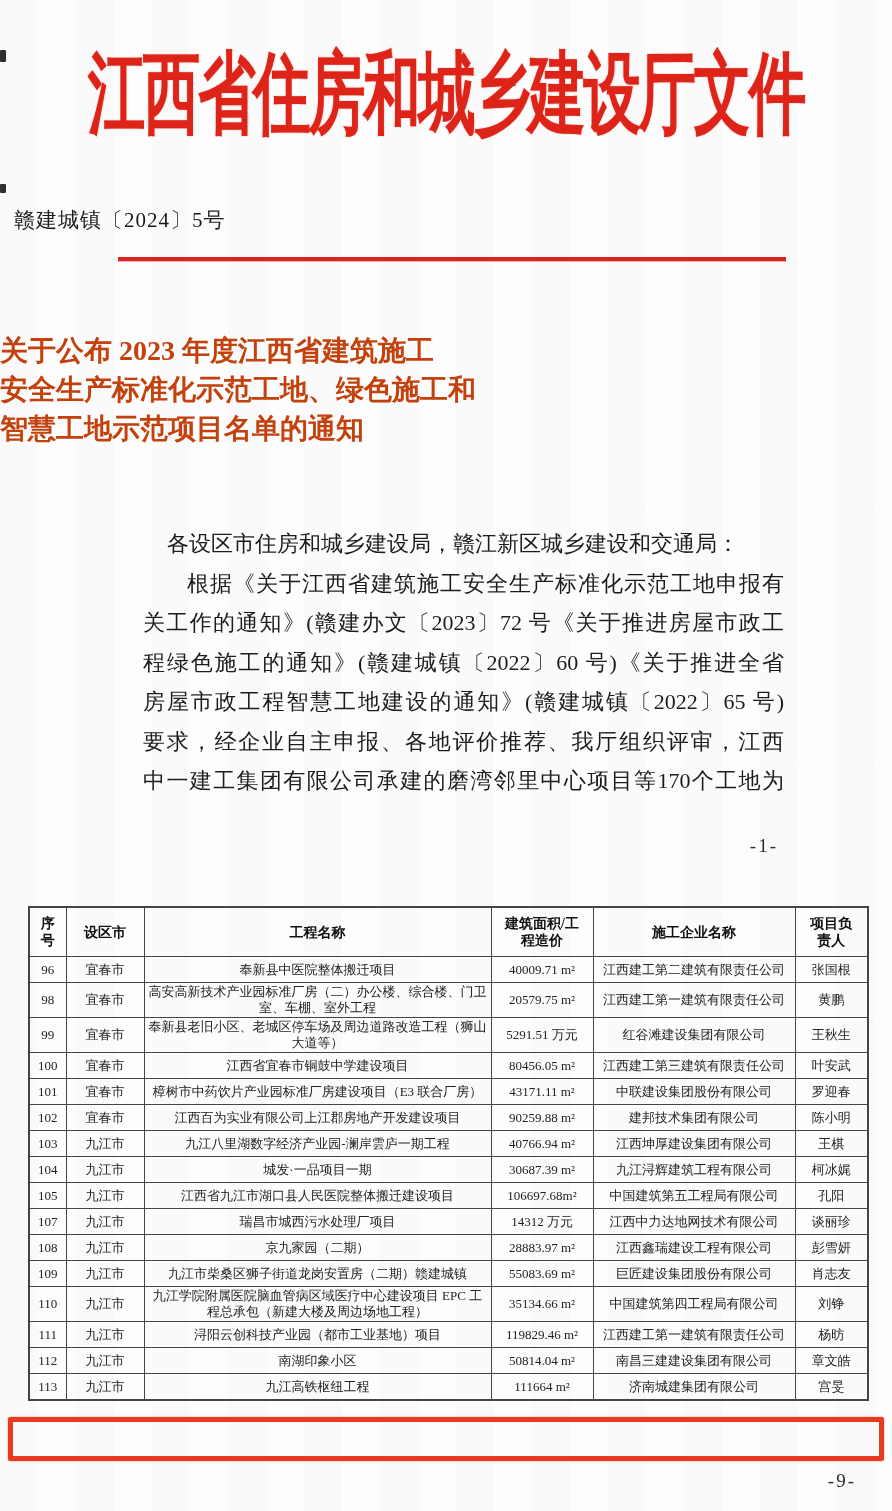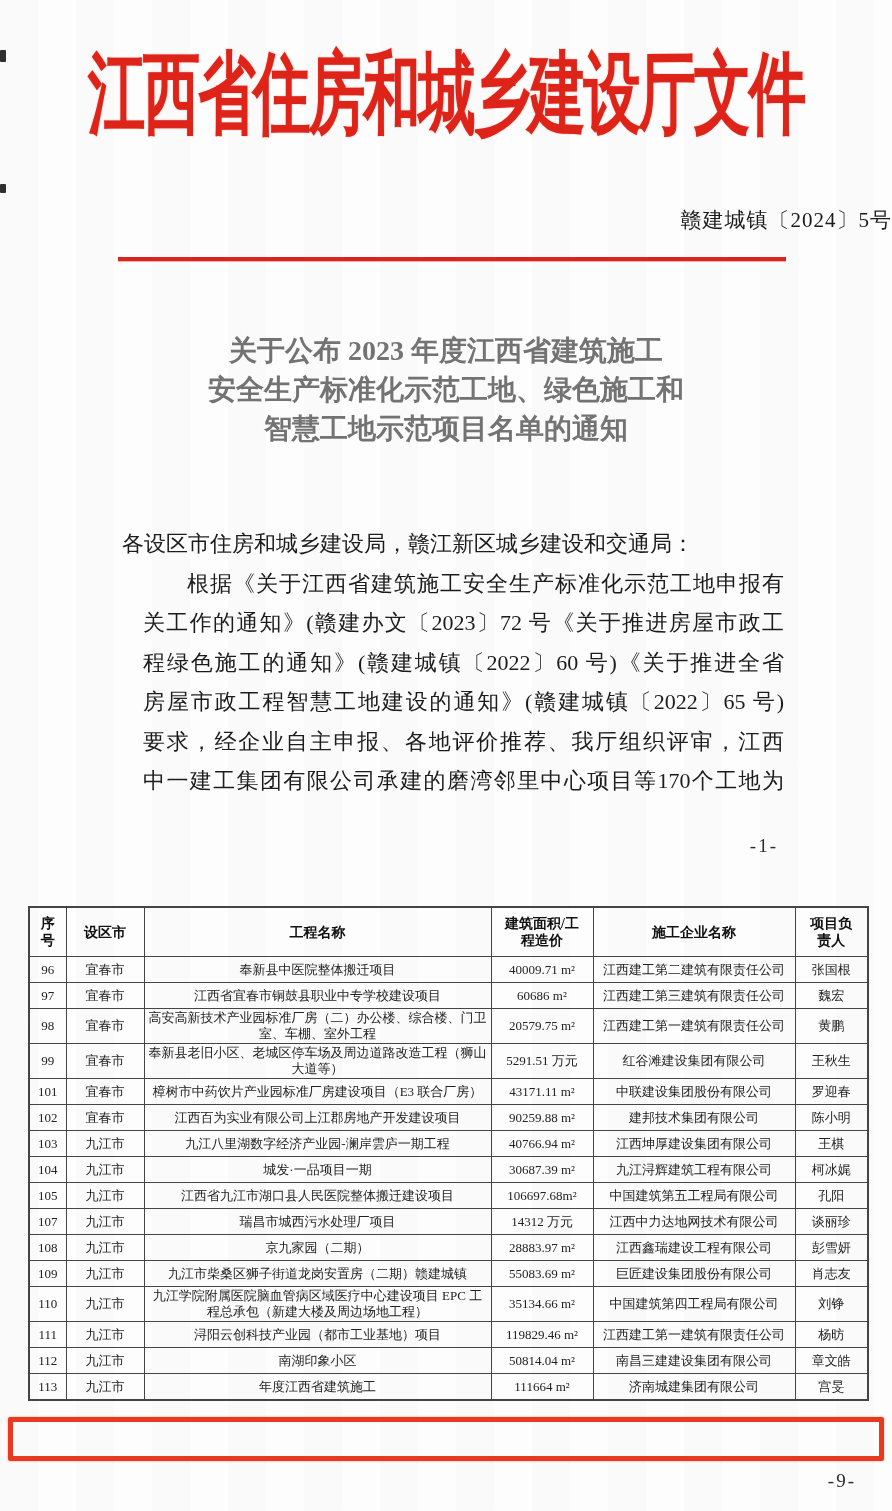--- a/index.html
+++ b/index.html
@@ -18,27 +18,27 @@
   .scan-mark.m1 { top:50px; height:12px; }
   .scan-mark.m2 { top:184px; height:9px; }
 
   .header-title { position:absolute; top:34px; left:0; right:0; text-align:center; white-space:nowrap; }
   .header-title .stretch {
     display:inline-block; font-size:56px; font-weight:bold; letter-spacing:-2px;
     color:var(--header-red,#de2418);
     transform:scale(1.02,1.6); transform-origin:50% 0;
     text-shadow:0 0 1px rgba(222,36,24,.6);
   }
-  .doc-number { position:absolute; top:206px; left:0; right:0; text-align:right; font-size:21px; letter-spacing:1px; color:#1a1a1a; }
+  .doc-number { position:absolute; top:206px; left:14px; right:0; text-align:left; font-size:21px; letter-spacing:1px; color:#1a1a1a; }
   .red-rule { position:absolute; top:257px; left:118px; width:668px; height:4px; background:var(--rule-red,#d8261c); box-shadow:0 1px 0 rgba(216,38,28,.35); }
 
-  .notice-title { position:absolute; top:331px; left:0; right:0; text-align:center; font-size:28px; font-weight:bold; line-height:39px; color:#737373; }
+  .notice-title { position:absolute; top:331px; left:0; right:0; text-align:left; font-size:28px; font-weight:bold; line-height:39px; color:#c2410c; }
 
   .body-text { position:absolute; top:524px; left:122px; width:662px; font-size:22px; line-height:39.5px; }
-  .body-text .salutation { text-align:left; }
+  .body-text .salutation { text-align:center; }
   .body-text .jline { text-align:justify; text-align-last:justify;margin-left:21px; }
   .body-text .indent { text-indent:2em; }
 
   .pageno { position:absolute; font-size:19px; letter-spacing:2px; color:#2c2c2c; }
   .pageno.p1 { top:835px; right:114px; }
   .pageno.p9 { top:1470px; right:36px; }
 
   table.results { position:absolute; top:906px; left:28px; width:839px; border-collapse:collapse; table-layout:fixed; }
   .results th, .results td {
     border:1px solid var(--table-border,#454545);
@@ -117,44 +117,44 @@
     <tbody>
         <tr>
           <td>96</td>
           <td>宜春市</td>
           <td>奉新县中医院整体搬迁项目</td>
           <td>40009.71 m²</td>
           <td>江西建工第二建筑有限责任公司</td>
           <td>张国根</td>
         </tr>
         <tr>
-          <td>97</td>
-          <td>宜春市</td>
-          <td>江西省宜春市铜鼓县职业中专学校建设项目</td>
-          <td>60686 m²</td>
-          <td>江西建工第三建筑有限责任公司</td>
-          <td>魏宏</td>
-        </tr>
-        <tr>
           <td>98</td>
           <td>宜春市</td>
           <td>高安高新技术产业园标准厂房（二）办公楼、综合楼、门卫室、车棚、室外工程</td>
           <td>20579.75 m²</td>
           <td>江西建工第一建筑有限责任公司</td>
           <td>黄鹏</td>
         </tr>
         <tr>
           <td>99</td>
           <td>宜春市</td>
           <td>奉新县老旧小区、老城区停车场及周边道路改造工程（狮山大道等）</td>
           <td>5291.51 万元</td>
           <td>红谷滩建设集团有限公司</td>
           <td>王秋生</td>
         </tr>
         <tr>
+          <td>100</td>
+          <td>宜春市</td>
+          <td>江西省宜春市铜鼓中学建设项目</td>
+          <td>80456.05 m²</td>
+          <td>江西建工第三建筑有限责任公司</td>
+          <td>叶安武</td>
+        </tr>
+        <tr>
           <td>101</td>
           <td>宜春市</td>
           <td>樟树市中药饮片产业园标准厂房建设项目（E3 联合厂房）</td>
           <td>43171.11 m²</td>
           <td>中联建设集团股份有限公司</td>
           <td>罗迎春</td>
         </tr>
         <tr>
           <td>102</td>
           <td>宜春市</td>
@@ -231,21 +231,21 @@
           <td>112</td>
           <td>九江市</td>
           <td>南湖印象小区</td>
           <td>50814.04 m²</td>
           <td>南昌三建建设集团有限公司</td>
           <td>章文皓</td>
         </tr>
         <tr>
           <td>113</td>
           <td>九江市</td>
-          <td>年度江西省建筑施工</td>
+          <td>九江高铁枢纽工程</td>
           <td>111664 m²</td>
           <td>济南城建集团有限公司</td>
           <td>宫旻</td>
         </tr>
       </tbody>
   </table>
 
   <div class="highlight-box" style="top: 1416.5px; height: 44.5px;"></div>
 
   <div class="pageno p9">-9-</div>

